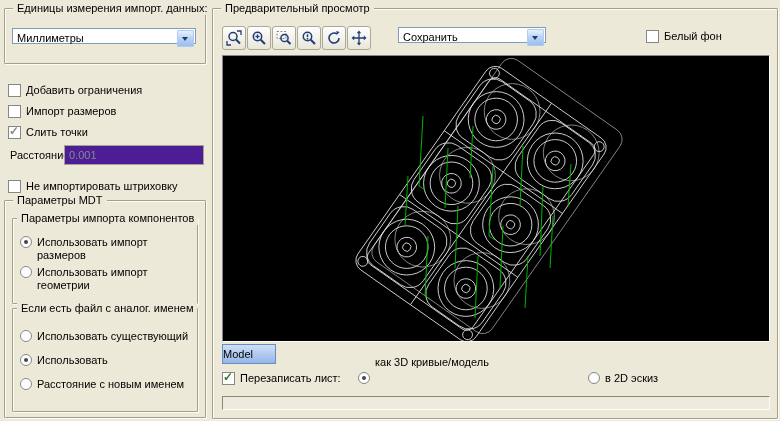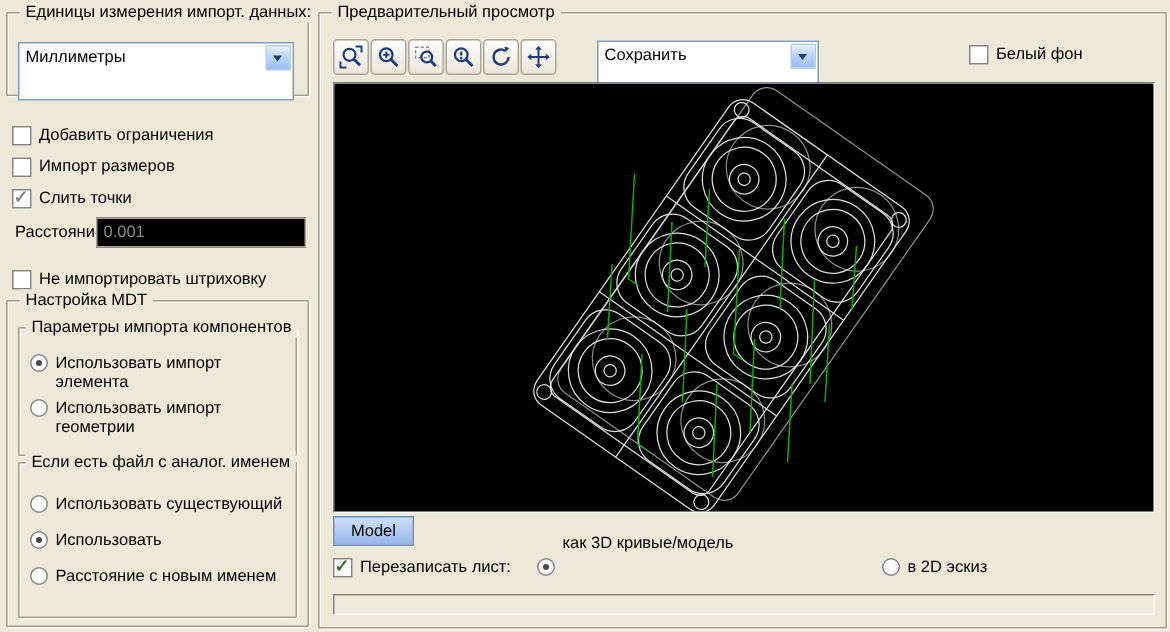--- a/index.html
+++ b/index.html
@@ -6,29 +6,29 @@
   body{width:780px;height:421px;background:#ece9d8;font-family:"Liberation Sans",sans-serif;font-size:11px;color:#000;position:relative;overflow:hidden}
   .grp{position:absolute;border:1px solid #a29f8d;box-shadow:1px 1px 0 #fdfcf6, inset 1px 1px 0 #fdfcf6;border-radius:1px}
   .grp-title{position:absolute;top:-8px;left:8px;background:#ece9d8;padding:0 4px;line-height:14px;white-space:nowrap}
   .lbl{position:absolute;line-height:13px;white-space:nowrap}
   .lbl.wrap{white-space:normal;line-height:13px}
   .cb{position:absolute;width:13px;height:13px;background:#fff;border:1px solid #848688;box-sizing:border-box}
   .cb .mk{position:absolute;left:0px;top:-3px;font-size:12px;font-weight:bold;color:#2c7a2c}
   .cb.dim .mk{color:#8a8a8a}
   .radio{position:absolute;width:12px;height:12px;background:#fff;border:1px solid #848688;border-radius:50%;box-sizing:border-box}
   .dot{position:absolute;left:3px;top:3px;width:4px;height:4px;border-radius:50%;background:#474747}
-  .combo{position:absolute;height:39px;background:#fff;border:1px solid #7f9db9;box-sizing:border-box}
+  .combo{position:absolute;height:16px;background:#fff;border:1px solid #7f9db9;box-sizing:border-box}
   .combo .val{position:absolute;left:4px;top:3px;white-space:nowrap}
   .combo .btn{position:absolute;right:1px;top:1px;width:17px;height:17px;background:linear-gradient(#e8f1fd,#bcd5f5 45%,#9abef0);border:1px solid #aeccf2;border-radius:1px;box-sizing:border-box}
   .combo .car{position:absolute;left:4px;top:6px;width:0;height:0;border:3px solid transparent;border-top:4px solid #1c3e6e}
-  .field{position:absolute;background:#000000;border:1px solid #a5a294;color:#8a8a8a;box-sizing:border-box;padding:3px 0 0 4px}
+  .field{position:absolute;background:#4c1d95;border:1px solid #a5a294;color:#8a8a8a;box-sizing:border-box;padding:3px 0 0 4px}
   .tbtn{position:absolute;width:24px;height:24px;background:linear-gradient(#fefefe,#e9e6d8);border:1px solid #aca899;border-radius:3px;box-sizing:border-box}
   .tbtn svg{position:absolute;left:3px;top:3px}
   .black{position:absolute;background:#000;border:1px solid;border-color:#828790 #fdfdfb #fdfdfb #828790;box-sizing:border-box}
-  .tab{position:absolute;background:linear-gradient(#cfe0f7,#94b6e8);border:1px solid #6a8cc0;box-sizing:border-box;text-align:center;line-height:18px}
+  .tab{position:absolute;background:linear-gradient(#cfe0f7,#94b6e8);border:1px solid #6a8cc0;box-sizing:border-box;text-align:left;line-height:18px}
   .sunken{position:absolute;background:#edebdd;border:1px solid;border-color:#8a8777 #fdfcf6 #fdfcf6 #8a8777;box-sizing:border-box}
   svg.icon{display:block}
 </style>
 </head>
 <body>
 
 <div class="grp" style="left:4px;top:8px;width:200px;height:54px">
   <span class="grp-title">Единицы измерения импорт. данных:</span>
 </div>
 <div class="combo" style="left:12px;top:28px;width:184px">
@@ -57,30 +57,30 @@
 <div class="field" style="left:64px;top:145px;width:140px;height:20px">
   <span>0.001</span>
 </div>
 
 <span class="cb" style="left:8px;top:180px">
     <span class="mk"></span>
   </span>
 <span class="lbl" style="left:26px;top:180px">Не импортировать штриховку</span>
 
 <div class="grp" style="left:4px;top:200px;width:200px;height:216px">
-  <span class="grp-title">Настройка MDT</span>
+  <span class="grp-title">Параметры MDT</span>
 </div>
 
 <div class="grp" style="left:12px;top:218px;width:184px;height:84px">
   <span class="grp-title" style="left:4px">Параметры импорта компонентов</span>
 </div>
 <span class="radio" style="left:20px;top:236px">
     <span class="dot"></span>
   </span>
-<span class="lbl wrap" style="left:37px;top:236px;width:150px">Использовать импорт элемента</span>
+<span class="lbl wrap" style="left:37px;top:236px;width:150px">Использовать импорт размеров</span>
 <span class="radio" style="left:20px;top:266px"></span>
 <span class="lbl wrap" style="left:37px;top:266px;width:150px">Использовать импорт геометрии</span>
 
 <div class="grp" style="left:12px;top:308px;width:184px;height:102px">
   <span class="grp-title" style="left:4px">Если есть файл с аналог. именем</span>
 </div>
 <span class="radio" style="left:20px;top:330px"></span>
 <span class="lbl" style="left:37px;top:330px">Использовать существующий</span>
 <span class="radio" style="left:20px;top:354px">
     <span class="dot"></span>

